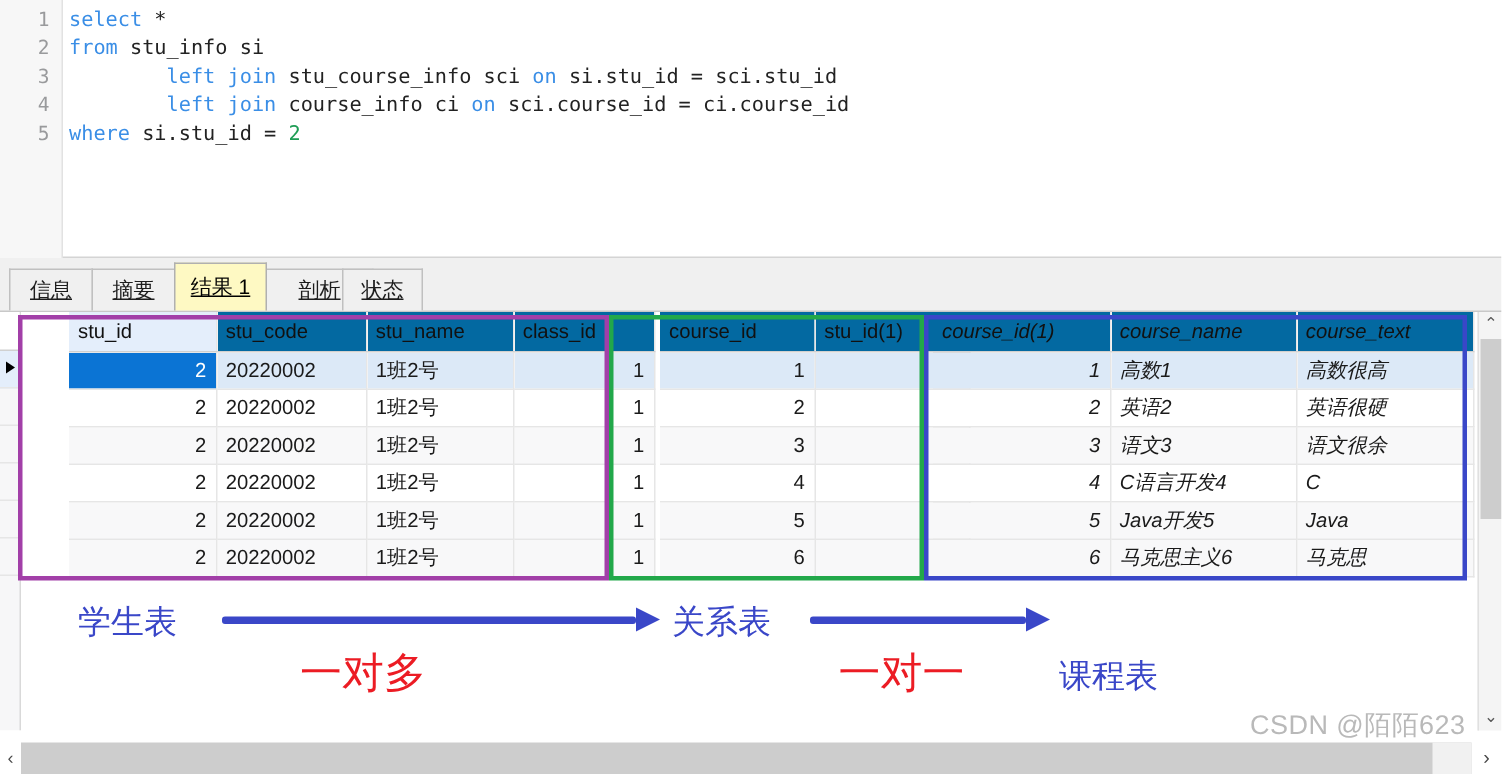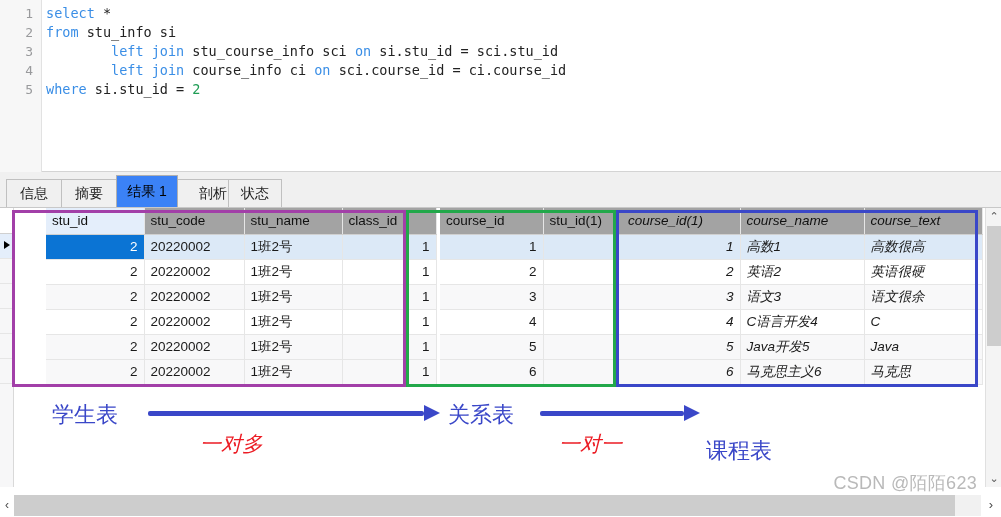--- a/index.html
+++ b/index.html
@@ -42,23 +42,24 @@
   #tabbar {
     position:absolute; left:0; top:172px; width:1001px; height:36px;
     background:#f0f0f0;
     border-bottom:1px solid #c8c8c8;
   }
   .tab {
     position:absolute; bottom:0; height:28px; line-height:27px;
     padding:0 10px; font-size:14px; color:#1d1d1d;
     background:#f0f0f0; border:1px solid #c0c0c0; border-bottom:none;
     white-space:nowrap;
+    text-decoration:underline;
   }
   .tab.active {
-    background:#3b82f6; height:32px; line-height:31px;
+    background:#fef9c3; height:32px; line-height:31px;
     border-color:#b0b0b0; z-index:3; color:#000;
   }
 
   
   #grid-area {
     position:absolute; left:0; top:208px; width:1001px; height:279px;
     background:#ffffff;
     overflow:hidden;
   }
   #rowgutter {
@@ -78,21 +79,21 @@
 
   table.grid { border-collapse:collapse; table-layout:fixed; }
   table.grid th, table.grid td {
     height:25px; font-size:13.5px; color:#1a1a1a;
     padding:0 6px; border-bottom:1px solid #e6e6e6;
     border-right:1px solid #e6e6e6;
     overflow:hidden; white-space:nowrap;
     font-weight:400;
   }
   table.grid th {
-    height:26px; text-align:left; background:#a3a3a3;
+    height:26px; text-align:left; background:#0369a1;
     border-bottom:1px solid #d0d0d0; color:#111;
   }
   table.grid th.selcol { background:#e4eefb; }
   td.numeric { text-align:right; }
   tr.r1 td { background:#dce9f7; }
   tr.r2 td, tr.r4 td { background:#ffffff; }
   tr.r3 td, tr.r5 td, tr.r6 td { background:#f8f8f9; }
   tr.r1 td.selcell { background:#0b74d4; color:#ffffff; }
 
   
@@ -107,23 +108,22 @@
   #box-relation { left:406px; top:210px; width:210px; height:177px; border:3px solid #22a84a; }
   #box-course   { left:616px; top:210px; width:362px; height:177px; border:3px solid #3a47c8; }
 
   
   #annot { position:absolute; left:0; top:388px; width:1001px; height:80px; }
   .an-label {
     position:absolute; font-size:22px; color:#3a47c8;
     font-family:"Liberation Sans","DejaVu Sans",sans-serif;
   }
   .an-rel {
-    position:absolute; font-size:21px; color:#ec1c24;
+    position:absolute; font-size:28px; color:#ec1c24;
     font-family:"Liberation Sans","DejaVu Sans",sans-serif;
-    font-style:italic;
   }
   .arrow { position:absolute; height:22px; }
   .arrow .shaft { position:absolute; left:0; top:9px; height:5px; background:#3a47c8; border-radius:2px; }
   .arrow .head {
     position:absolute; top:3px;
     width:0; height:0;
     border-left:16px solid #3a47c8;
     border-top:8px solid transparent;
     border-bottom:8px solid transparent;
   }

